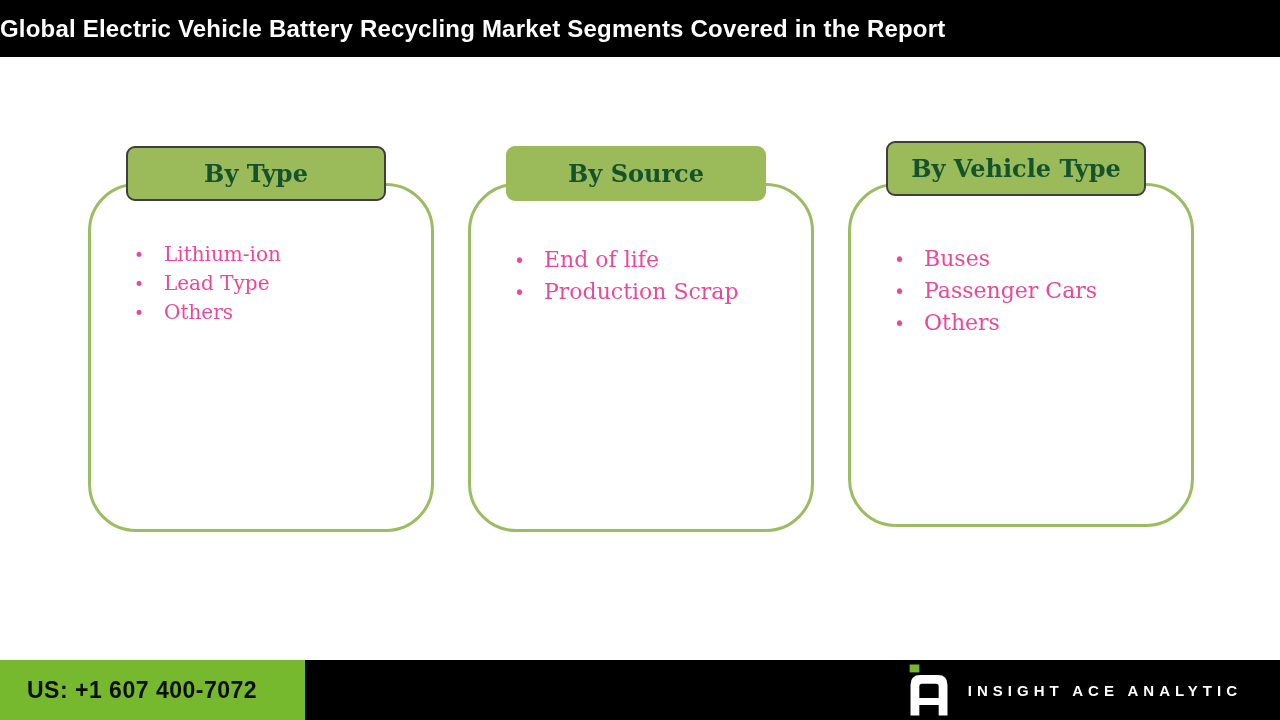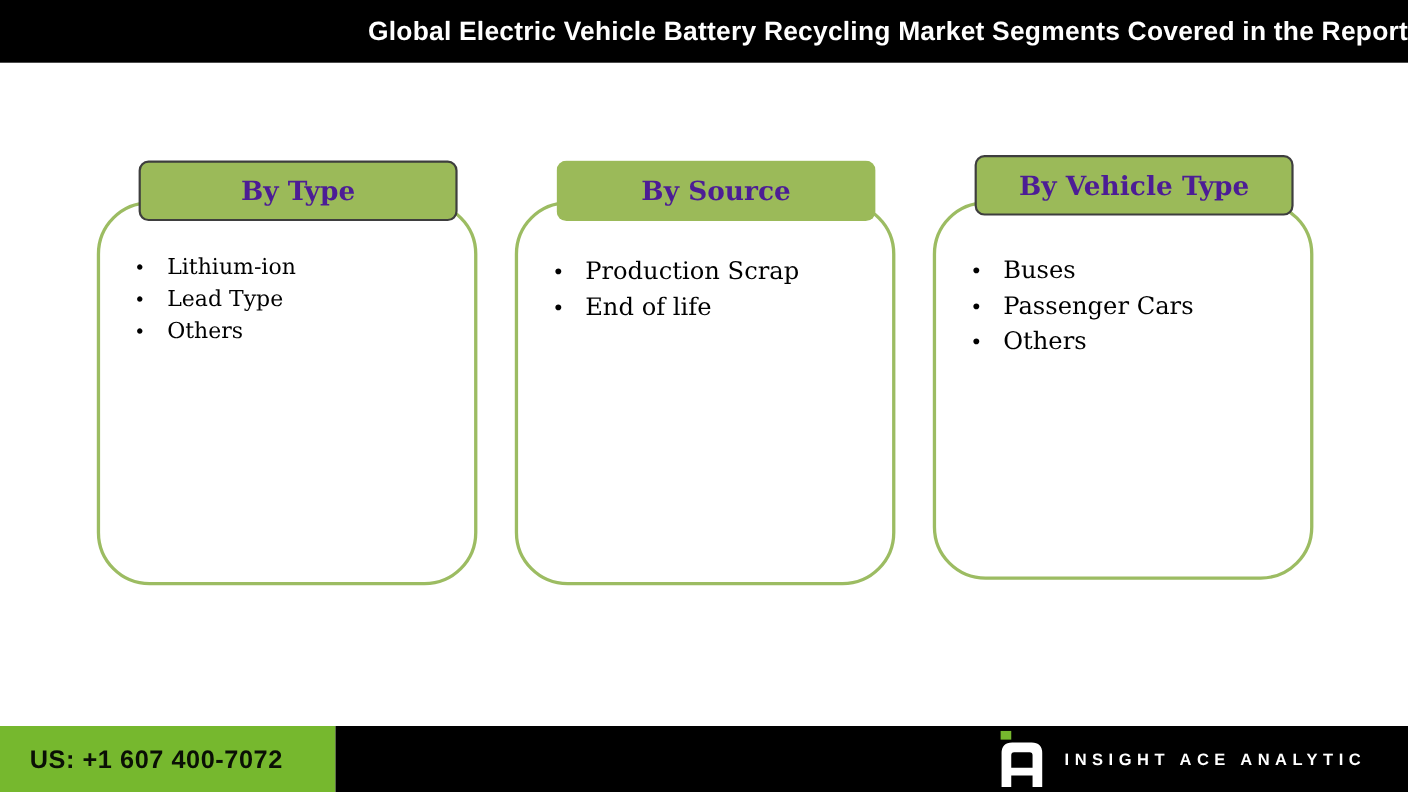--- a/index.html
+++ b/index.html
@@ -10,46 +10,46 @@
     --bar-black:#000000;
   }
   html,body{margin:0;padding:0;background:#777;}
   .canvas{
     position:relative;width:1280px;height:720px;background:#ffffff;
     overflow:hidden;font-family:"DejaVu Serif",serif;margin:0 auto;
   }
   
   .top-bar{
     position:absolute;left:0;top:0;width:1280px;height:57px;background:var(--bar-black);
-    display:flex;align-items:center;justify-content:flex-end;
+    display:flex;align-items:center;justify-content:flex-start;
   }
   .top-bar .title{
     color:#ffffff;font-family:"Liberation Sans",sans-serif;font-weight:700;
     font-size:24px;letter-spacing:0.2px;white-space:nowrap;
   }
   
   .segment{position:absolute;top:146px;width:346px;height:386px;}
   .seg-0{left:88px;}
   .seg-1{left:468px;}
   .seg-2{left:848px;top:141px;}
   .panel{
     position:absolute;left:0;right:0;top:37px;bottom:0;background:#ffffff;
     border:3px solid var(--olive-border);border-radius:48px;
   }
   .seg-2 .panel{top:42px;}
   .panel-header{
-    position:absolute;top:0;left:38px;width:290px;height:55px;box-sizing:border-box;
+    position:absolute;top:0;left:38px;width:260px;height:55px;box-sizing:border-box;
     background:var(--olive);border:2px solid var(--dark-stroke);border-radius:9px;
     display:flex;align-items:center;justify-content:center;z-index:2;
-    font-weight:700;font-size:24px;color:#4c1d95;
+    font-weight:700;font-size:24px;color:#14532d;
   }
   .seg-1 .panel-header{border-color:transparent;}
   .items{
-    position:absolute;left:30px;right:8px;list-style:none;margin:0;padding:0;
-    color:#000000;z-index:3;
+    position:absolute;left:30px;right:8px;list-style:none;margin:12px;padding:0;
+    color:#ec4899;z-index:3;
   }
   .seg-0 .items{top:82px;font-size:20px;line-height:29px;}
   .seg-1 .items{top:86px;font-size:22px;line-height:32px;}
   .seg-2 .items{top:90px;font-size:22px;line-height:32px;}
   .items li{position:relative;padding-left:34px;}
   .bullet{position:absolute;left:4px;top:0;}
   .bullet::before{content:"\2022";font-family:"DejaVu Sans",sans-serif;font-size:0.85em;}
   
   .footer{position:absolute;left:0;top:660px;width:1280px;height:60px;display:flex;}
   .phone-badge{
@@ -84,22 +84,22 @@
       <li><span class="bullet"></span><span>Lithium-ion</span></li>
       <li><span class="bullet"></span><span>Lead Type</span></li>
       <li><span class="bullet"></span><span>Others</span></li>
     </ul>
   </div>
 
   <div class="segment seg-1">
     <div class="panel"></div>
     <div class="panel-header">By Source</div>
     <ul class="items">
+      <li><span class="bullet"></span><span>End of life</span></li>
       <li><span class="bullet"></span><span>Production Scrap</span></li>
-      <li><span class="bullet"></span><span>End of life</span></li>
     </ul>
   </div>
 
   <div class="segment seg-2">
     <div class="panel"></div>
     <div class="panel-header">By Vehicle Type</div>
     <ul class="items">
       <li><span class="bullet"></span><span>Buses</span></li>
       <li><span class="bullet"></span><span>Passenger Cars</span></li>
       <li><span class="bullet"></span><span>Others</span></li>

